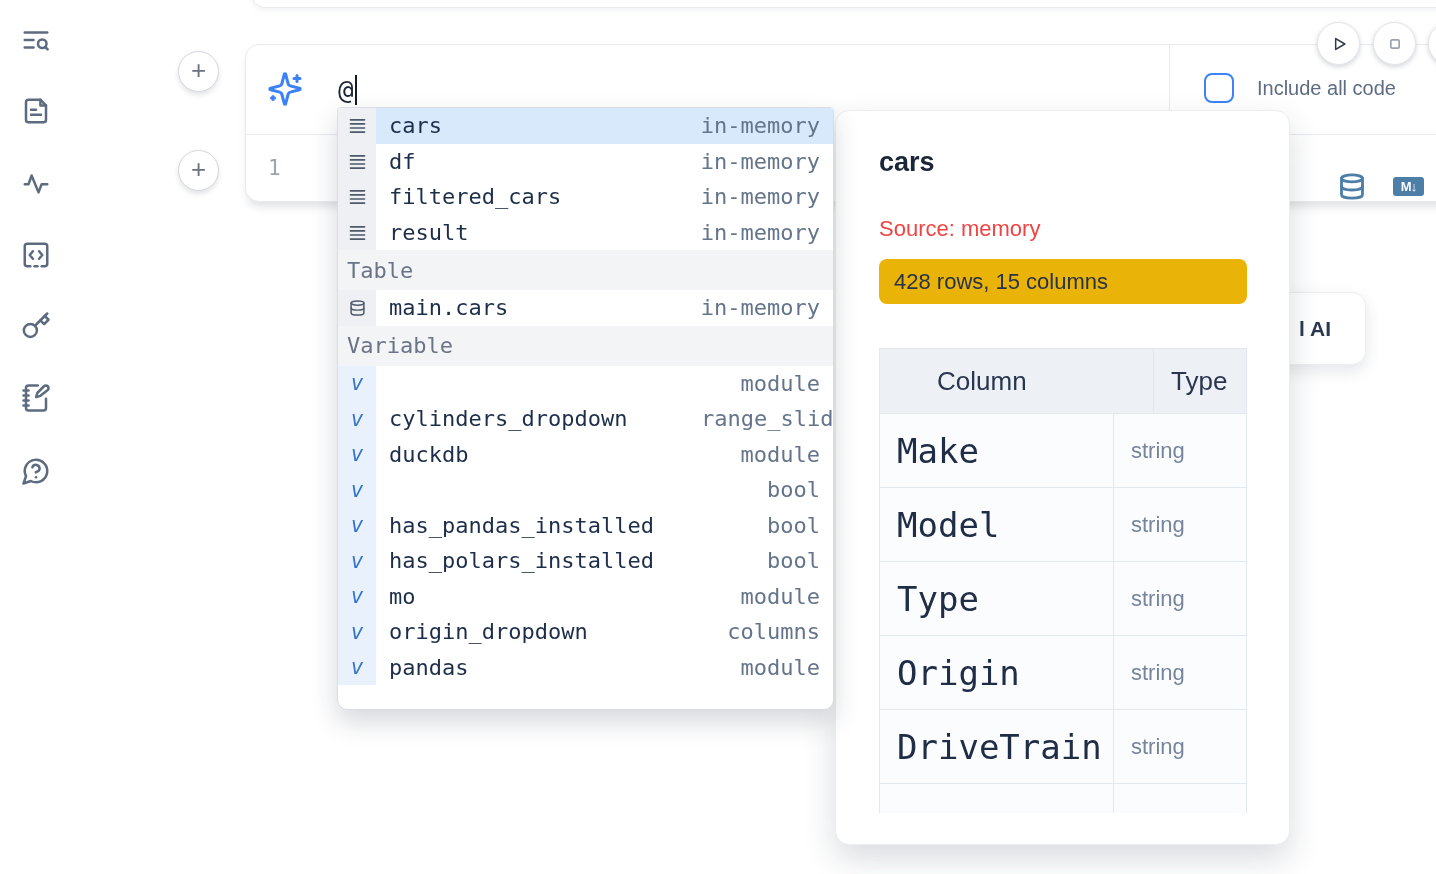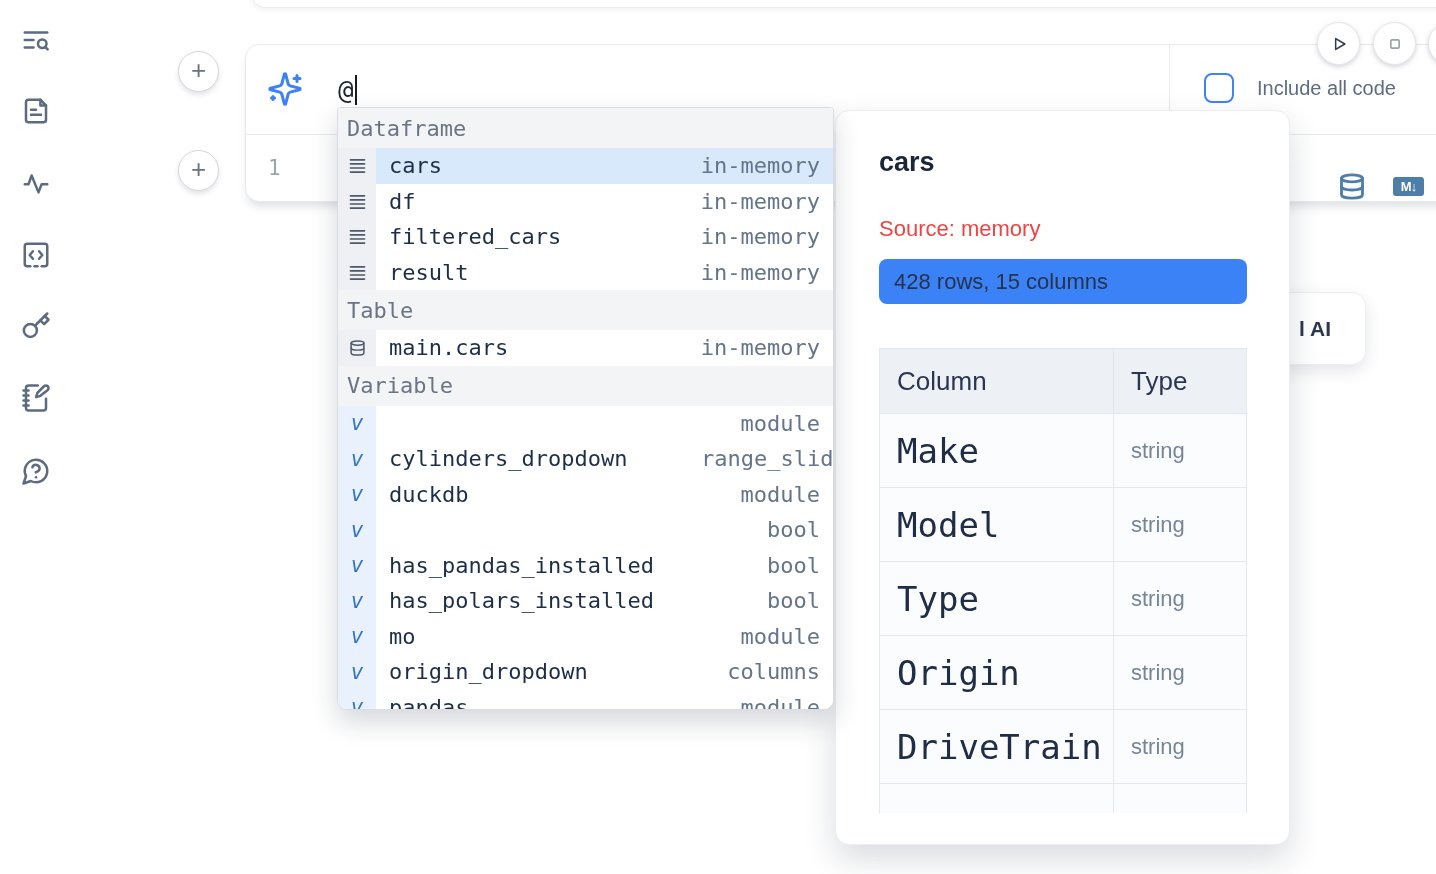--- a/index.html
+++ b/index.html
@@ -81,27 +81,27 @@
   .ac-name { color:#1c2e49; font-size:22px; white-space:nowrap; }
   .ac-type { margin-left:auto; color:#64748b; font-size:22px; white-space:nowrap; }
   .ac-type.overhang { margin-right:-40px; }
 
   
   .preview { position:absolute; left:835px; top:110px; width:455px; height:735px; background:#fff;
     border:1px solid #eceef2; border-radius:14px; box-shadow:0 14px 32px rgba(25,35,60,.16);
     z-index:15; }
   .pv-title { position:absolute; left:43px; top:36px; font-size:27px; font-weight:bold; color:#1b2639; }
   .pv-source { position:absolute; left:43px; top:92px; font-size:22px; color:#ef4444;margin-top:13px; }
-  .pv-badge { position:absolute; left:43px; top:148px; width:368px; height:45px; background:#3b82f6;
+  .pv-badge { position:absolute; left:43px; top:148px; width:368px; height:45px; background:#eab308;
     border-radius:8px; display:flex; align-items:center; padding-left:15px; font-size:22px;
     color:#283349; }
   .pv-table { position:absolute; left:43px; top:237px; width:368px; height:465px; overflow:hidden;
     border:1px solid #e2e8ef; border-bottom:none; }
   .pv-tr { display:flex; border-bottom:1px solid #e2e8ef; background:#fbfcfe; }
-  .pv-tr.head { height:65px; background:#edf1f6; }
+  .pv-tr.head { height:65px; background:#edf1f6;padding-left:40px; }
   .pv-tr.body { height:74px; }
   .pv-td1 { width:234px; flex:0 0 234px; border-right:1px solid #e2e8ef; display:flex;
     align-items:center; padding-left:17px; }
   .pv-td2 { flex:1; display:flex; align-items:center; padding-left:17px; }
   .pv-tr.head .pv-td1, .pv-tr.head .pv-td2 { font-size:26px; color:#2a3650; }
   .pv-col-name { font-family:"DejaVu Sans Mono", monospace; font-size:34px; color:#202d47; }
   .pv-col-type { font-size:22px; color:#76859b; }
 </style>
 </head>
 <body>
@@ -212,21 +212,20 @@
         <rect x="7" y="7" width="10" height="10" rx="1.5"></rect>
       </svg>
   </div>
   <div class="circle-btn" style="left:1428px; top:22px"></div>
 
   <div class="ai-btn">
     <span>l AI</span>
   </div>
 
   <div class="dropdown" id="dropdown">
-      <div class="ac-header">Dataframe</div>
       <div class="ac-row selected">
         <div class="ac-gutter g-grey">
           <svg width="19" height="17" viewBox="0 0 18 18" style="stroke-width:1.7">
             <path d="M1.5 3h15"></path>
             <path d="M1.5 7.3h15"></path>
             <path d="M1.5 11.6h15"></path>
             <path d="M1.5 16h15"></path>
           </svg>
         </div>
         <div class="ac-main">

